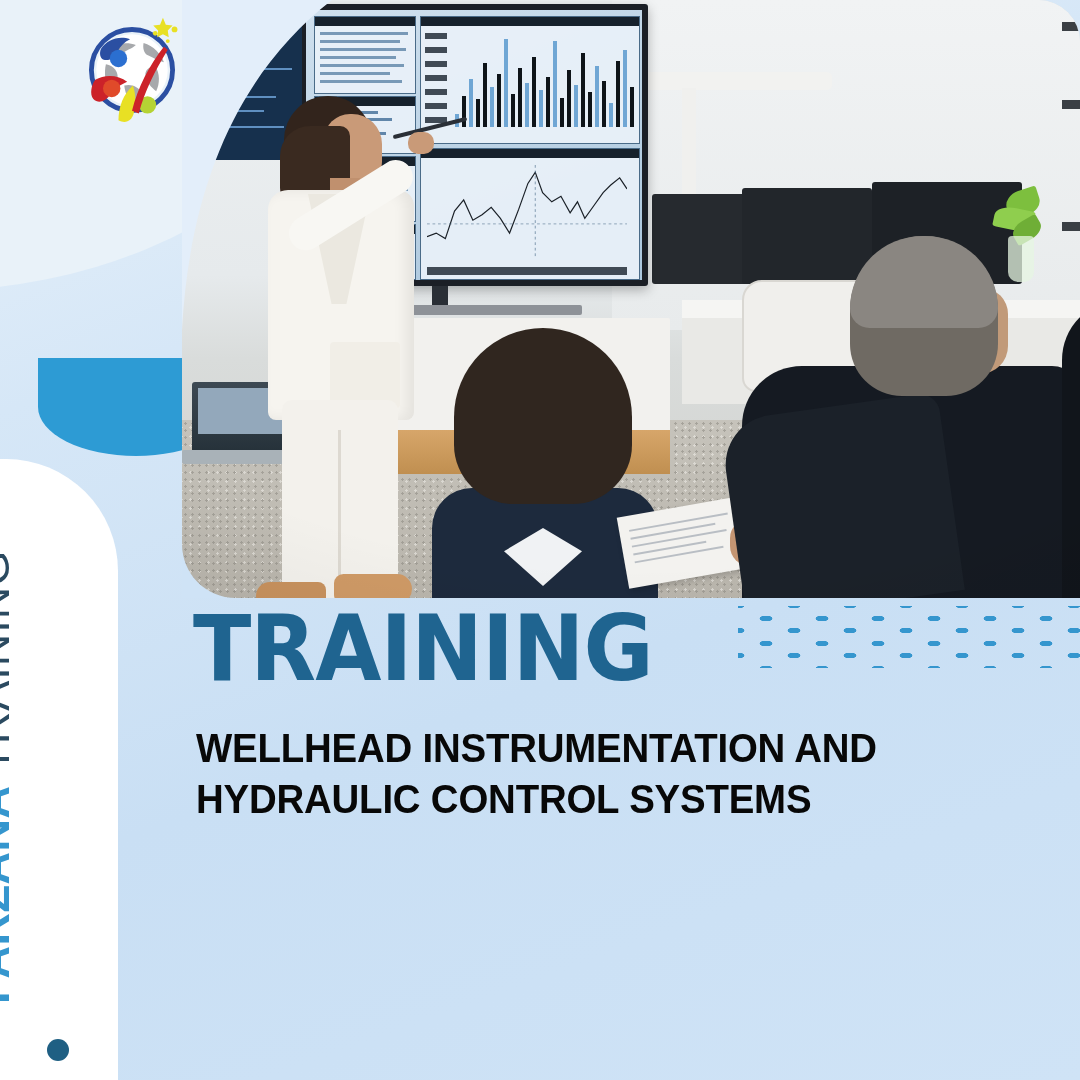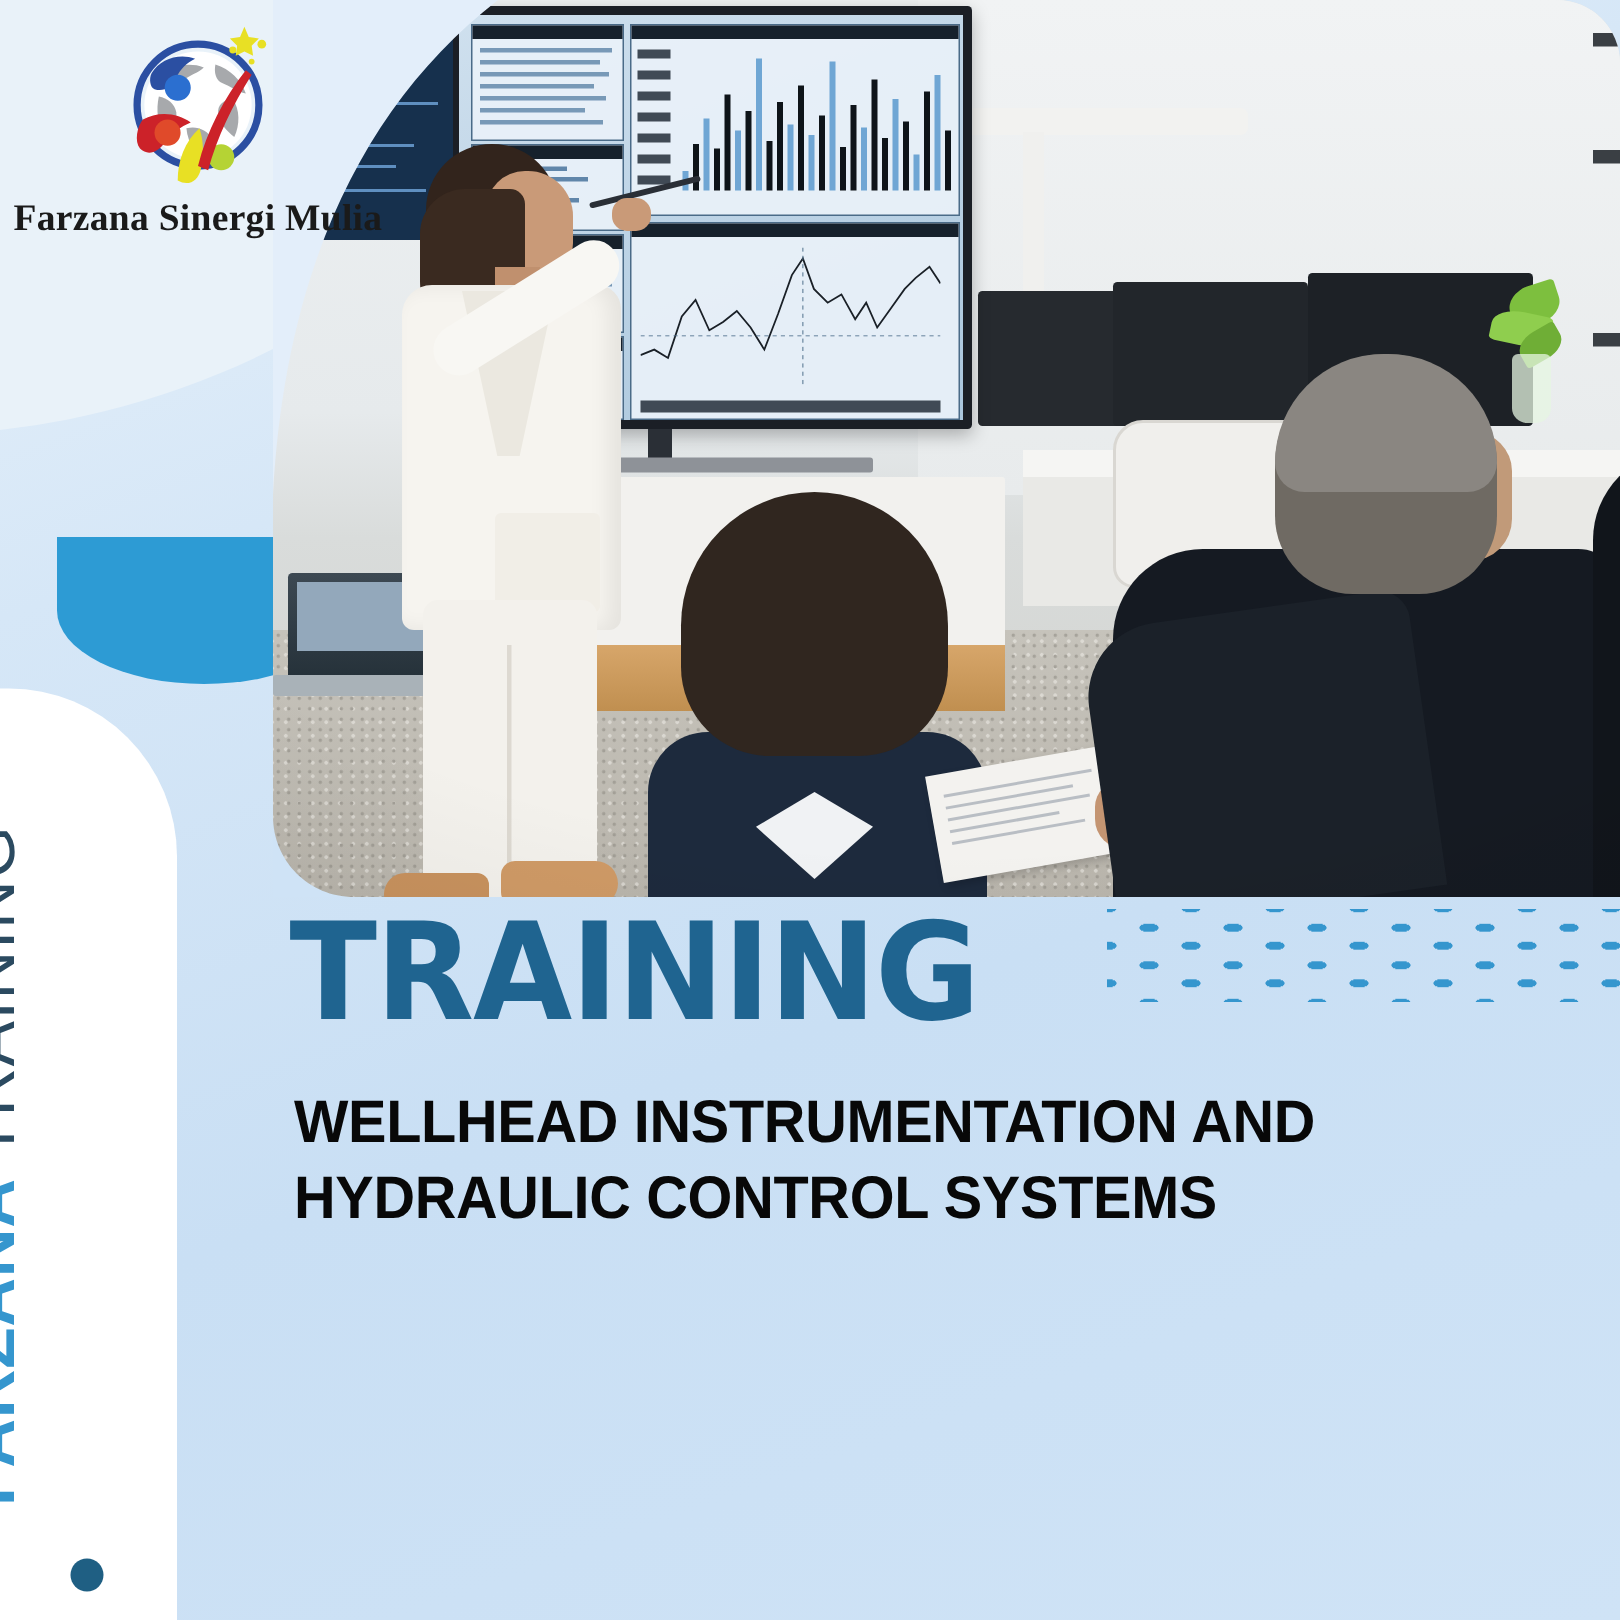--- a/index.html
+++ b/index.html
@@ -426,21 +426,20 @@
         <path d="M46 110c0-14 5-27 15-36 3 9 3 18 1 28-2 9-9 12-16 8z" fill="#e8e024"></path>
         <circle cx="76" cy="94" r="9" fill="#b5d334"></circle>
         <path d="M57 103c10-26 24-48 40-66-4 24-14 48-27 69-5 8-13 6-13-3z" fill="#cc2229" opacity="0"></path>
         <path d="M60 100c6-24 18-47 33-66l4 3c-13 21-24 43-30 66z" fill="#cc2229"></path>
         <path d="M92 4l3 7 7 1-5 5 1 7-6-3-6 3 1-7-5-5 7-1z" fill="#e8e024"></path>
         <circle cx="104" cy="16" r="3" fill="#e8e024"></circle>
         <circle cx="84" cy="20" r="2.4" fill="#e8e024"></circle>
         <circle cx="97" cy="28" r="2" fill="#e8e024"></circle>
       </svg>
     </div>
-    <div class="logo-wordmark">Farzana Sinergi Mulia</div>
   </div>
 
   <div class="dot-grid"></div>
 
   <div class="headline">TRAINING</div>
   <div class="subtitle">WELLHEAD INSTRUMENTATION AND HYDRAULIC CONTROL SYSTEMS</div>
 
   <div class="vtext">
     <span class="vt-bold">FARZANA</span><span class="vt-thin"> TRAINING</span>
   </div>

